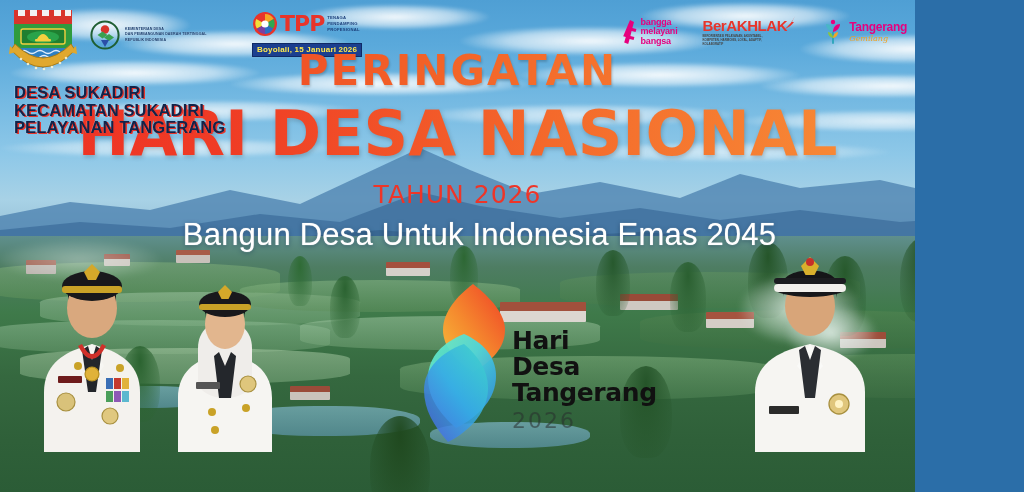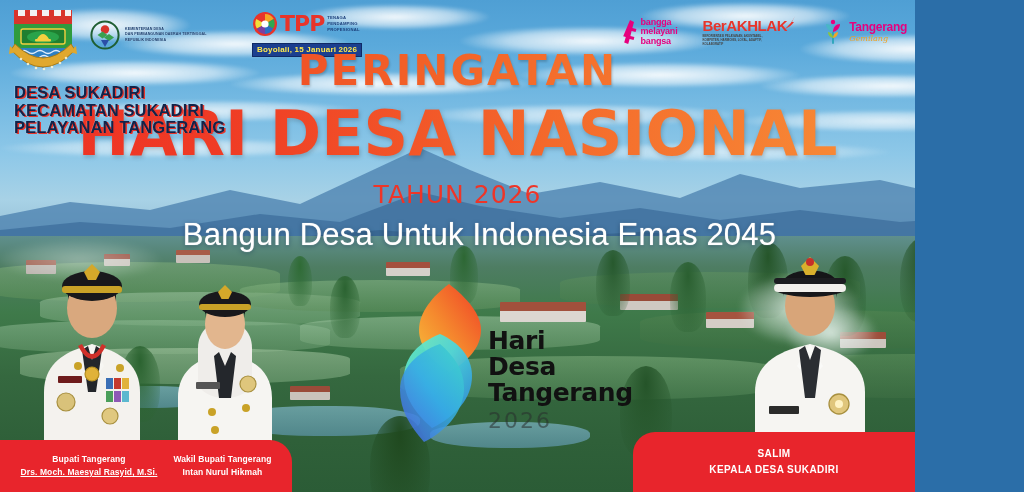--- a/index.html
+++ b/index.html
@@ -137,21 +137,21 @@
   .t-tagline {
     position:absolute; left:0; right:0; top:218px; text-align:center;
     font-size:31px; color:#ffffff; letter-spacing:.2px; line-height:34px;
     z-index:5;
     text-shadow:0 1px 4px rgba(20,50,80,.55), 0 0 1px rgba(255,255,255,.9);
     padding-left:44px;
   }
 
   
   .hdn-logo {
-    position:absolute; left:384px; top:272px; width:232px; height:180px; z-index:7;
+    position:absolute; left:408px; top:272px; width:232px; height:180px; z-index:7;
   }
   .hdn-words {
     position:absolute; left:104px; top:56px; line-height:26px;
   }
   .hdn-w {
     font-size:25px; font-weight:bold; color:#111; letter-spacing:-.4px;
     font-family:"DejaVu Sans", sans-serif;
   }
   .hdn-year {
     font-size:22px; color:rgba(40,45,45,.55); letter-spacing:2px;
@@ -467,31 +467,15 @@
       <rect x="39" y="44" width="72" height="8" rx="4" fill="#f2f0ec"></rect>
       <rect x="39" y="38" width="72" height="6" rx="3" fill="#1c1c20"></rect>
       <path d="M66,26 l9,-9 l9,9 l-4.5,9 h-9 z" fill="#d9b02c"></path>
       <circle cx="75" cy="22" r="4" fill="#c6302a"></circle>
       <rect x="34" y="166" width="30" height="8" rx="1" fill="#2b2b2b"></rect>
       <circle cx="104" cy="164" r="10" fill="#e0c67c" stroke="#a8903f" stroke-width="1.3"></circle>
       <circle cx="104" cy="164" r="4" fill="#fff3c4"></circle>
     </svg>
   </div>
 
-  <div class="plate plate-left">
-    <div class="plate-col">
-      <div class="plate-role">Bupati Tangerang</div>
-      <div class="plate-name underline">Drs. Moch. Maesyal Rasyid, M.Si.</div>
-    </div>
-    <div class="plate-col">
-      <div class="plate-role">Wakil Bupati Tangerang</div>
-      <div class="plate-name">Intan Nurul Hikmah</div>
-    </div>
-  </div>
-
-  <div class="plate plate-right">
-    <div class="plate-col">
-      <div class="plate-name">SALIM</div>
-      <div class="plate-role">KEPALA DESA SUKADIRI</div>
-    </div>
-  </div>
+
 
 </div>
 
 </body></html>

